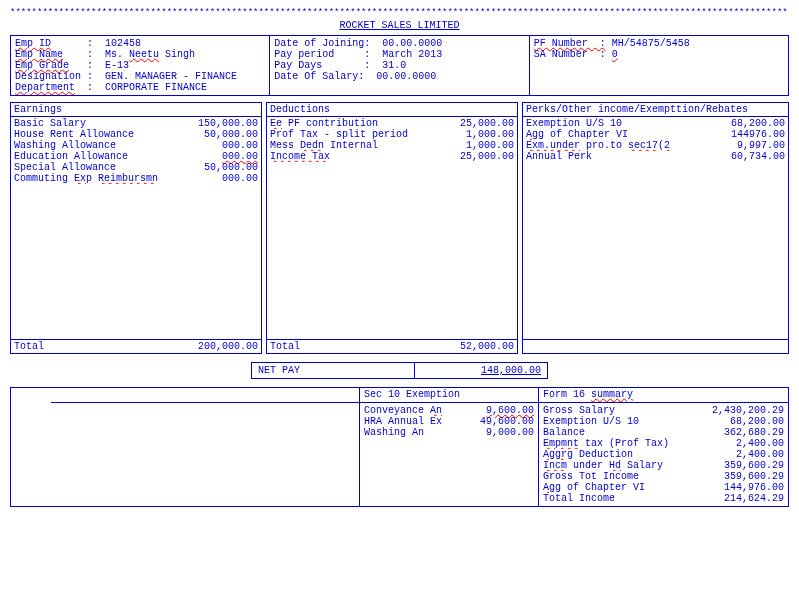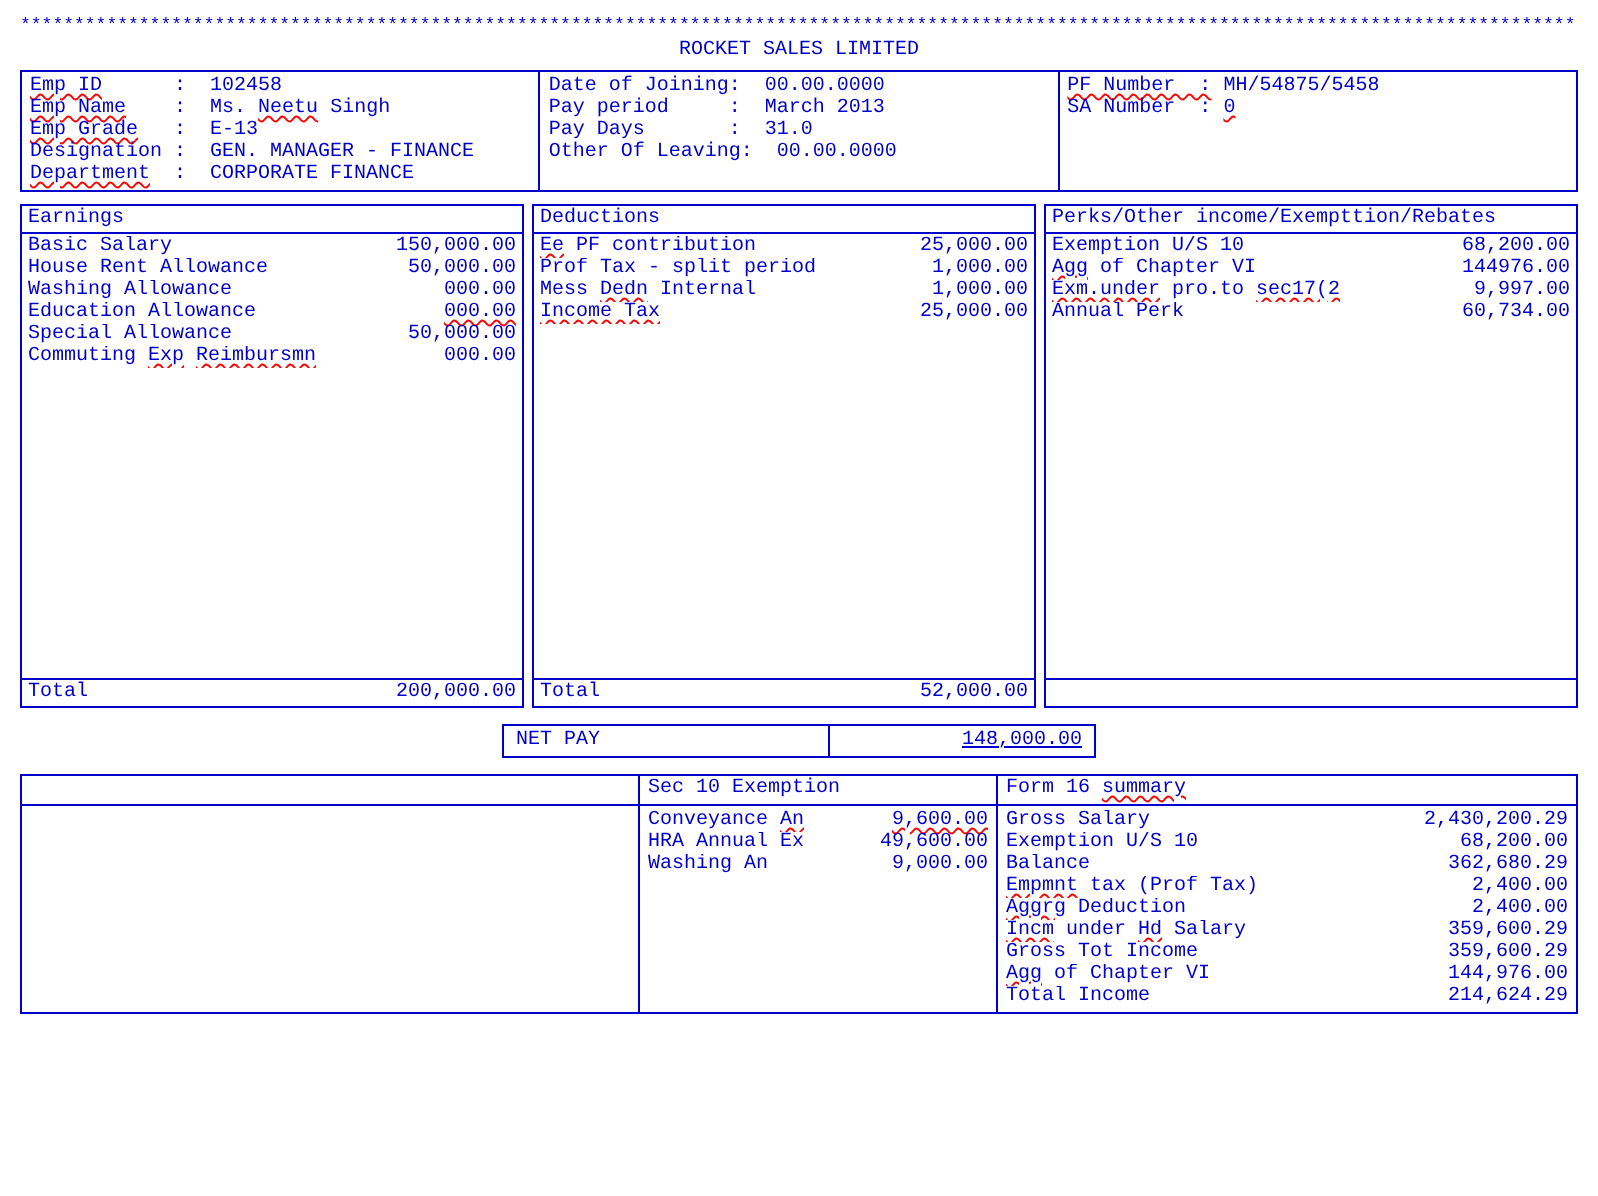--- a/index.html
+++ b/index.html
@@ -16,20 +16,21 @@
     color: #0000CC;
     letter-spacing: 0;
     white-space: nowrap;
     overflow: hidden;
     font-size: 9px;
   }
   .title {
     text-align: center;
     font-weight: normal;
     margin: 2px 0 4px 0;
+    text-decoration: underline;
   }
 
   
   .hdr-wrap { border:1px solid #0000CC; }
   .hdr { display:flex; }
   .hdr-col { padding:2px 4px; flex:1; }
   .hdr-col + .hdr-col { border-left:1px solid #0000CC; }
   .kv { white-space:pre; }
   .spell { text-decoration: underline wavy red; text-decoration-thickness:1px; }
 
@@ -46,21 +47,21 @@
   .rlabel { white-space:nowrap; overflow:hidden; max-width:150px; }
   .rval { white-space:nowrap; text-align:right; min-width:80px; }
 
   
   .netwrap { display:flex; justify-content:center; margin:8px 0; }
   .netbox { border:1px solid #0000CC; display:flex; }
   .netlabel { padding:2px 6px; width:150px; border-right:1px solid #0000CC; }
   .netval { padding:2px 6px; width:120px; text-align:right;text-decoration:underline; }
 
   
-  .sumbox { border:1px solid #0000CC; display:flex; margin-top:4px; }
+  .sumbox { border:1px solid #0000CC; display:flex; margin-top:4px;padding-left:40px; }
   .sumcol { padding:2px 4px; }
   .sumcol + .sumcol { border-left:1px solid #0000CC; }
   .sc1 { width:300px; }
   .sc2 { width:170px; }
   .sc3 { flex:1; }
   .sumhead { border-bottom:1px solid #0000CC; margin:-2px -4px 2px -4px; padding:1px 4px; min-height:12px; }
 </style>
 </head>
 <body>
 
@@ -73,21 +74,21 @@
     <div class="kv"><span class="spell">Emp ID</span>      :  <span>102458</span></div>
     <div class="kv"><span class="spell">Emp Name</span>    :  <span>Ms. <span class="spell">Neetu</span> Singh</span></div>
     <div class="kv"><span class="spell">Emp Grade</span>   :  <span>E-13</span></div>
     <div class="kv"><span>Designation</span> :  <span>GEN. MANAGER - FINANCE</span></div>
     <div class="kv"><span class="spell">Department</span>  :  <span>CORPORATE FINANCE</span></div>
   </div>
   <div class="hdr-col">
     <div class="kv"><span>Date of Joining</span>:  <span>00.00.0000</span></div>
     <div class="kv"><span>Pay period</span>     :  <span>March 2013</span></div>
     <div class="kv"><span>Pay Days</span>       :  <span>31.0</span></div>
-    <div class="kv"><span>Other Of Leaving</span>:  <span>00.00.0000</span></div>
+    <div class="kv"><span>Date Of Salary</span>:  <span>00.00.0000</span></div>
   </div>
   <div class="hdr-col">
     <div class="kv"><span class="spell">PF Number  :</span> <span>MH/54875/5458</span></div>
     <div class="kv"><span>SA Number</span>  : <span class="spell">0</span></div>
   </div>
 </div>
 </div>
 
 <div class="main">
   <div class="box box-earn">

